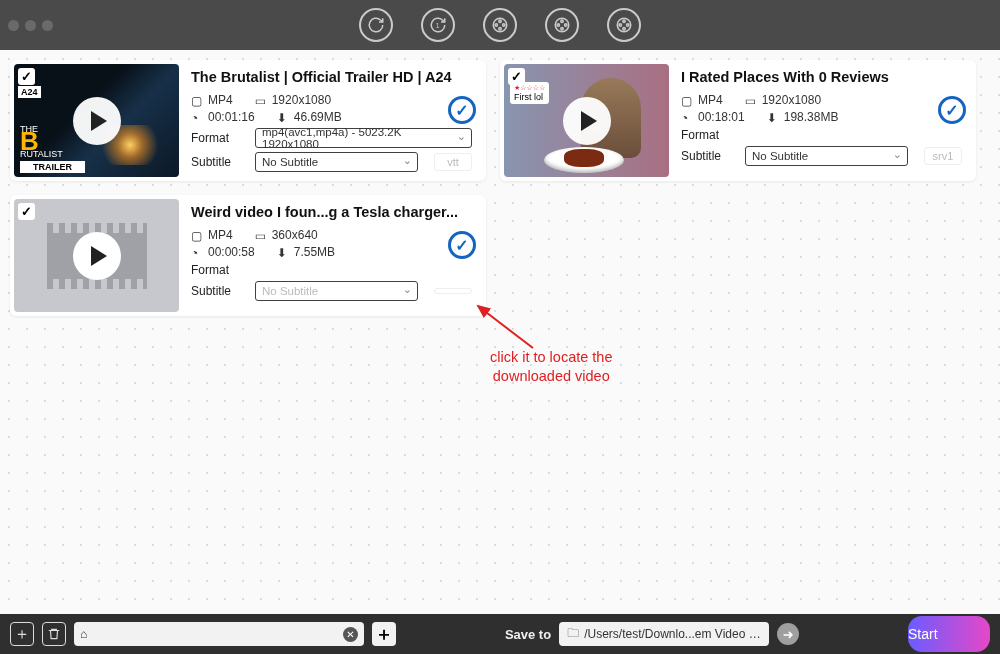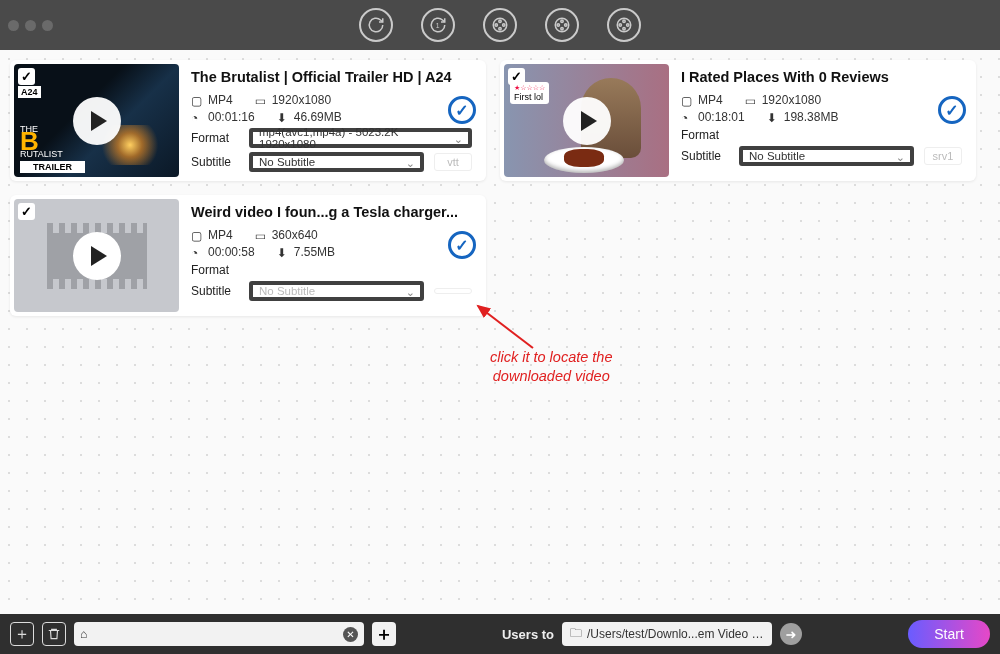--- a/index.html
+++ b/index.html
@@ -79,24 +79,24 @@
   .title { font-weight: 600; font-size: 14.5px; color:#111; margin-bottom: 8px; white-space:nowrap; overflow:hidden; text-overflow:ellipsis; }
   .row { display:flex; gap:22px; font-size:12px; color:#333; margin-bottom:3px; }
   .meta { display:flex; align-items:center; gap:4px; }
   .icn { width:13px; height:13px; display:inline-block; }
   .check-circle {
     position:absolute; right: 6px; top: 32px;
     width:28px; height:28px; border:3px solid #1565c0; border-radius:50%;
     display:flex;align-items:center;justify-content:center;
     color:#1565c0; font-size:16px; font-weight:bold;
   }
-  .selrow { display:flex; align-items:center; gap: 10px; font-size:12px; margin-top:4px; }
+  .selrow { display:flex; align-items:center; gap: 16px; font-size:12px; margin-top:4px; }
   .selrow label { width:48px; color:#222; }
   .select {
-    flex:1; border:4px solid #404040; border-radius:3px; padding:2px 18px 2px 6px;
+    flex:1; border:1px solid #404040; border-radius:3px; padding:2px 18px 2px 6px;
     font-size:11.5px; background:#fff; position:relative; height:20px;
     display:flex;align-items:center; color:#333;
   }
   .select::after{content:'⌄'; position:absolute; right:5px; top:1px; color:#888; font-size:11px;}
   .select.disabled { color:#bbb; }
   .vtt { width:38px; border:1px solid #eee; border-radius:3px; padding:2px 4px; font-size:11px; color:#bbb; text-align:center; }
   
   .thumb1 { background: linear-gradient(135deg,#081018 40%,#173048 60%,#0b1826); }
   .thumb1 .tag1{position:absolute;top:22px;left:4px;background:#fff;color:#000;font-size:9px;font-weight:bold;padding:1px 3px;}
   .thumb1 .btext{position:absolute;bottom:18px;left:6px;color:#fff;font-size:9px;line-height:1;}
@@ -111,38 +111,38 @@
   .thumb2 .food{position:absolute;bottom:10px;left:60px;width:40px;height:18px;background:#7a2b12;border-radius:40%;}
   .thumb3 { background:#c6c8cd; display:flex;align-items:center;justify-content:center;}
   .thumb3 .film{width:100px;height:66px;background:#9fa1a6;border-radius:4px;position:relative;}
   .thumb3 .film::before,.thumb3 .film::after{content:'';position:absolute;left:0;right:0;height:10px;background:repeating-linear-gradient(90deg,#9fa1a6 0 6px,#c6c8cd 6px 12px);}
   .thumb3 .film::before{top:0;} .thumb3 .film::after{bottom:0;}
   .thumb3 .playbtn{background:#fff;}
   
   .anno-arrow {
     position:absolute; left:468px; top:250px; width:70px; height:50px; pointer-events:none;
   }
-  .anno-text { position:absolute; left:490px; top:298px; color:#e02020; font-size:14.5px; line-height:1.3; text-align:center; pointer-events:none;font-style:italic;}
+  .anno-text { position:absolute; left:490px; top:298px; color:#e02020; font-size:14.5px; line-height:1.3; text-align:center; pointer-events:none;}
   
   .bottombar {
     position:absolute; bottom:0; left:0; right:0; height:40px;
     background:#2f2f2f;
     display:flex; align-items:center; padding:0 10px; gap:8px;
     color:#eee; font-size:13px;
   }
   .bb-btn{ width:24px;height:24px;border:1.5px solid #dcdcdc;border-radius:4px;display:flex;align-items:center;justify-content:center;color:#dcdcdc;font-size:16px;}
   .urlbox{flex:0 0 290px; height:24px; background:#f2f2f2;border-radius:4px;display:flex;align-items:center;padding:0 6px;color:#333;font-size:12px;gap:5px;}
   .urlbox .x{margin-left:auto;width:15px;height:15px;background:#555;border-radius:50%;color:#fff;font-size:10px;display:flex;align-items:center;justify-content:center;}
   .plus{width:24px;height:24px;background:#f2f2f2;border-radius:4px;display:flex;align-items:center;justify-content:center;font-size:18px;color:#000;font-weight:bold;}
   .save-label{margin-left:auto;font-size:13px;font-weight:600;}
   .pathbox{height:24px;background:#f2f2f2;border-radius:4px;display:flex;align-items:center;padding:0 8px;color:#333;font-size:12px;gap:5px;width:210px;}
   .go{width:22px;height:22px;background:#9f9f9f;border-radius:50%;display:flex;align-items:center;justify-content:center;color:#fff;font-size:13px;}
-  .start{margin-left:auto; width:82px;height:28px;border-radius:14px;
+  .start{margin-left:auto; width:82px;height:36px;border-radius:14px;
     background:linear-gradient(90deg,#6a5cff,#e648c7);
-    display:flex;align-items:center;justify-content:center;color:#fff;font-size:14px;font-weight:500;}
+    display:flex;align-items:center;color:#fff;font-size:14px;font-weight:500;}
 </style>
 </head>
 <body>
 
 <div class="titlebar">
   <div class="traffic-lights">
     <div class="traffic-light"></div>
     <div class="traffic-light"></div>
     <div class="traffic-light"></div>
   </div>
@@ -354,21 +354,21 @@
       <svg width="14" height="14" viewBox="0 0 24 24" fill="none" stroke="currentColor" stroke-width="2">
         <path d="M3 6h18M8 6V4h8v2M6 6l1 14h10l1-14"></path>
       </svg>
     </div>
   <div class="urlbox">
     <span>⌂</span>
     <span class="x">✕</span>
   </div>
   <div class="plus">＋</div>
 
-  <span class="save-label">Users to</span>
+  <span class="save-label">Save to</span>
   <div class="pathbox">
     <span>🗀</span>
     <span style="white-space:nowrap;overflow:hidden;text-overflow:ellipsis;">/Users/test/Downlo...em Video Converter</span>
   </div>
   <div class="go">➜</div>
   <div class="start">
       <span>Start</span>
     </div>
 </div>
 

